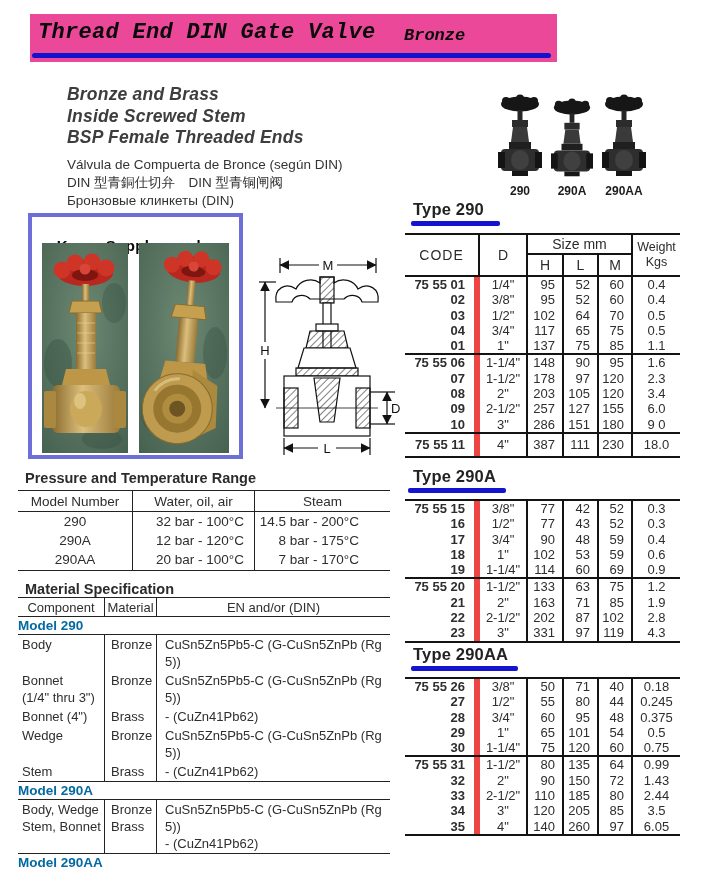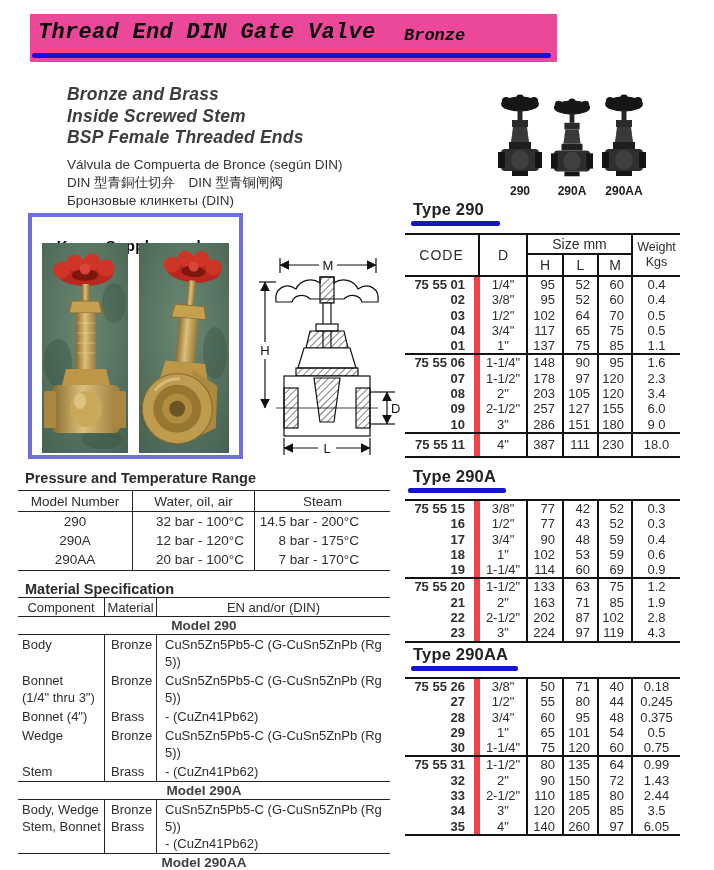--- a/index.html
+++ b/index.html
@@ -72,21 +72,21 @@
   .pt-c { line-height:16.3px; padding:1.5px 0; }
   .pt-c.b0 { text-align:center; border-right:1.5px solid #222; }
   .pt-c.b1 { text-align:right; padding-right:10px; border-right:1.5px solid #222; }
   .pt-c.b2 { text-align:right; padding-right:31px; }
 
   
   .mat-table { position:absolute; left:18px; top:597px; width:372px; border-top:1.5px solid #222; border-bottom:1.5px solid #222; font-size:13px; }
   .mat-head { display:grid; grid-template-columns:87px 52px 233px; border-bottom:1.5px solid #222; }
   .mat-head .mh { height:18px; display:flex; align-items:center; justify-content:center; }
   .mh.m0,.mh.m1 { border-right:1.5px solid #222; }
-  .mat-model { height:18px; line-height:18px; text-align:center; font-weight:bold; font-size:13.5px; border-bottom:1.5px solid #222; color:#404040; }
+  .mat-model { height:18px; line-height:18px; text-align:left; font-weight:bold; font-size:13.5px; border-bottom:1.5px solid #222; color:#0369a1; }
   .mat-rows { display:grid; grid-template-columns:87px 52px 233px; border-bottom:1.5px solid #222; }
   .mat-rows:last-child { border-bottom:none; }
   .mc { white-space:pre-line; line-height:17px; padding-top:1px; padding-bottom:1px; }
   .mc.m0 { padding-left:4px; border-right:1.5px solid #222; }
   .mc.m1 { padding-left:6px; border-right:1.5px solid #222; }
   .mc.m2 { padding-left:8px; }
 </style>
 </head>
 <body>
 
@@ -466,21 +466,21 @@
         <div class="st-c c4">85</div>
         <div class="st-c c5">1.9</div>
         <div class="st-c c0">22</div>
         <div class="st-c c1">2-1/2"</div>
         <div class="st-c c2">202</div>
         <div class="st-c c3">87</div>
         <div class="st-c c4">102</div>
         <div class="st-c c5">2.8</div>
         <div class="st-c c0">23</div>
         <div class="st-c c1">3"</div>
-        <div class="st-c c2">224</div>
+        <div class="st-c c2">331</div>
         <div class="st-c c3">97</div>
         <div class="st-c c4">119</div>
         <div class="st-c c5">4.3</div>
       </div>
     </div>
 
   <div class="type-heading" style="left:413px; top:645px;">Type 290AA</div>
   <div class="type-bar" style="left:411px; top:666px; width:107px;"></div>
   <div class="size-table no-head" id="t290aa">
       <div class="st-group">

